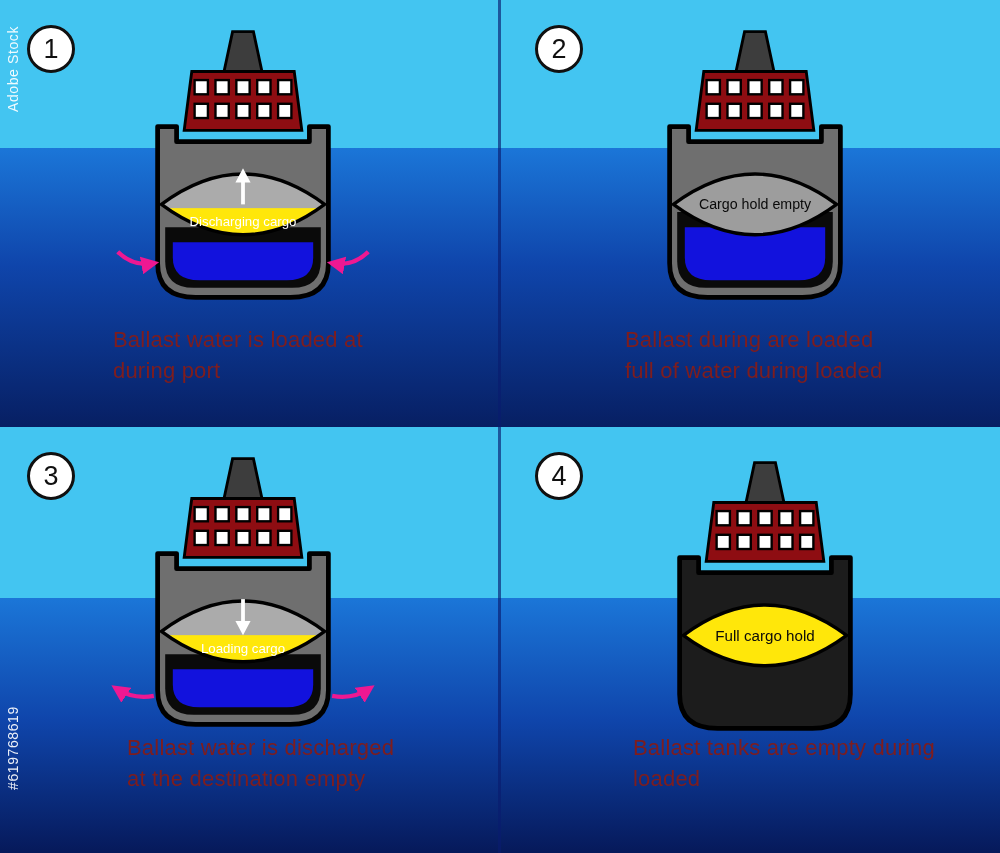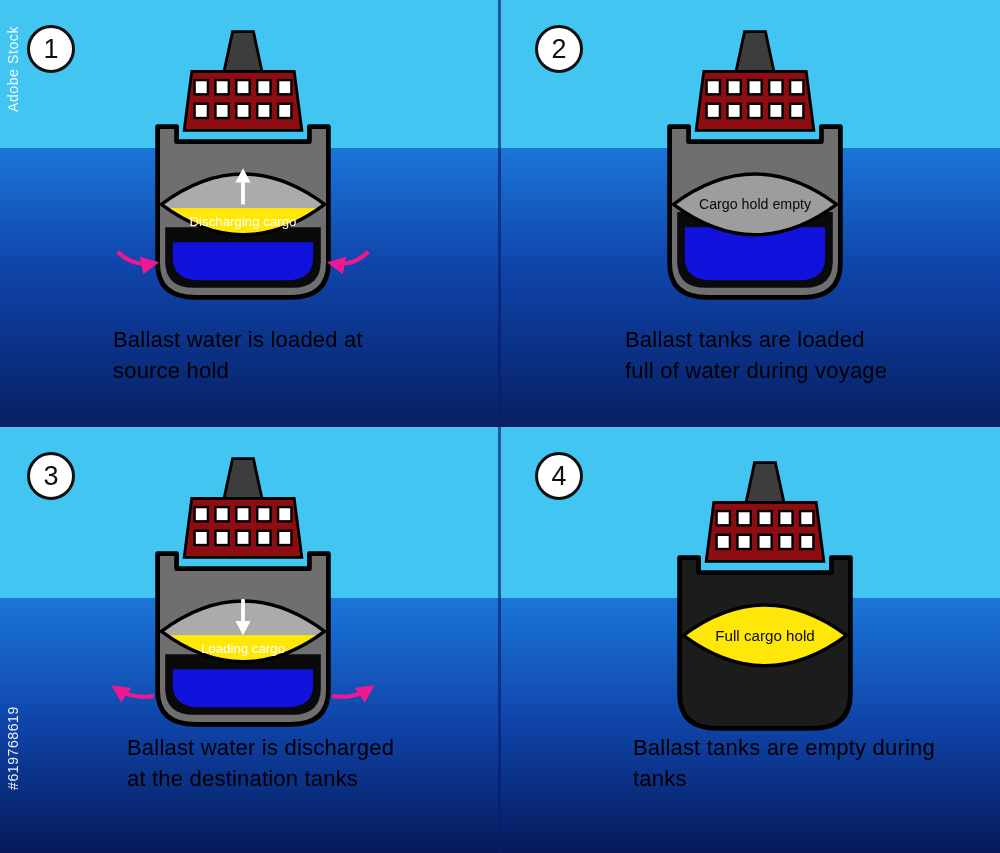--- a/index.html
+++ b/index.html
@@ -22,21 +22,21 @@
   .bottom-row .sky { height:171px; }
   .bottom-row .water { top:171px; background:linear-gradient(180deg,#1b76d8 0%,#0f45ab 48%,#06195a 100%); }
   .badge {
     position:absolute; width:48px; height:48px; z-index:5;
     border:3px solid #101010; border-radius:50%;
     background:#ffffff; color:#101010;
     font-size:27px; display:flex; align-items:center; justify-content:center;
   }
   .p1 .badge, .p3 .badge { left:27px; top:25px; }
   .p2 .badge, .p4 .badge { left:35px; top:25px; }
-  .caption { position:absolute; color:#000000; font-size:22px; line-height:31px; letter-spacing:.2px; z-index:4; }
+  .caption { position:absolute; color:#7f1d1d; font-size:22px; line-height:31px; letter-spacing:.2px; z-index:4; }
   .p1 .caption { left:113px; top:324px; }
   .p2 .caption { left:125px; top:324px; }
   .p3 .caption { left:127px; top:305px; }
   .p4 .caption { left:117px; top:305px;margin-left:16px; }
   .ship { position:absolute; width:266px; height:296px; z-index:2; }
   .p1 .ship { left:110px; top:26px; }
   .p2 .ship { left:122px; top:26px; }
   .p3 .ship { left:110px; top:26px; }
   .p4 .ship { left:132px; top:30px; }
   .divider { position:absolute; left:498px; top:0; width:3px; height:853px; background:rgba(9,28,110,.65); z-index:3; }
@@ -93,21 +93,21 @@
       <path d="M54,188 Q140,124 226,188 Q140,252 54,188 Z" fill="none" stroke="#000" stroke-width="3.5"></path>
       <line x1="140" y1="188" x2="140" y2="162" stroke="#fff" stroke-width="4"></line>
       <polygon points="140,150 132,165 148,165" fill="#fff"></polygon>
       <text x="140" y="211" font-size="14" fill="#ffffff" text-anchor="middle">Discharging cargo</text>
       <path d="M8,238 Q24,254 46,250" fill="none" stroke-width="4.5" marker-end="url(#ah1)" stroke="#ee1892"></path>
       <path d="M272,238 Q256,254 234,250" fill="none" stroke-width="4.5" marker-end="url(#ah1)" stroke="#ee1892"></path>
     </svg>
 
     <div class="caption">
       <div>Ballast water is loaded at</div>
-      <div>source hold</div>
+      <div>during port</div>
     </div>
   </section>
 
   <section class="panel p2 top-row">
     <div class="sky"></div>
     <div class="water"></div>
     <div class="badge">
         <span>2</span>
       </div>
 
@@ -135,22 +135,22 @@
       <path d="M58,196 L222,196 L222,248 Q222,276 192,276 L88,276 Q58,276 58,248 Z" fill="#0a0a0a"></path>
       <path d="M66,212 L214,212 L214,244 Q214,268 186,268 L94,268 Q66,268 66,244 Z" fill="#1212dd"></path>
       <g clip-path="url(#lens2)">
         <rect x="54" y="124" width="172" height="130" fill="#9d9d9d"></rect>
       </g>
       <path d="M54,188 Q140,124 226,188 Q140,252 54,188 Z" fill="none" stroke="#000" stroke-width="3.5"></path>
       <text x="140" y="193" font-size="15" fill="#0a0a0a" text-anchor="middle">Cargo hold empty</text>
     </svg>
 
     <div class="caption">
-      <div>Ballast tanks are loaded</div>
-      <div>full of water during voyage</div>
+      <div>Ballast during are loaded</div>
+      <div>full of water during loaded</div>
     </div>
   </section>
 
   <section class="panel p3 bottom-row">
     <div class="sky"></div>
     <div class="water"></div>
     <div class="badge">
         <span>3</span>
       </div>
 
@@ -187,21 +187,21 @@
       <path d="M54,188 Q140,124 226,188 Q140,252 54,188 Z" fill="none" stroke="#000" stroke-width="3.5"></path>
       <line x1="140" y1="154" x2="140" y2="180" stroke="#fff" stroke-width="4"></line>
       <polygon points="140,192 132,177 148,177" fill="#fff"></polygon>
       <text x="140" y="211" font-size="14" fill="#ffffff" text-anchor="middle">Loading cargo</text>
       <path d="M46,256 Q24,260 6,248" fill="none" stroke-width="4.5" marker-end="url(#ah3)" stroke="#ee1892"></path>
       <path d="M234,256 Q256,260 274,248" fill="none" stroke-width="4.5" marker-end="url(#ah3)" stroke="#ee1892"></path>
     </svg>
 
     <div class="caption">
       <div>Ballast water is discharged</div>
-      <div>at the destination tanks</div>
+      <div>at the destination empty</div>
     </div>
   </section>
 
   <section class="panel p4 bottom-row">
     <div class="sky"></div>
     <div class="water"></div>
     <div class="badge">
         <span>4</span>
       </div>
 
@@ -228,21 +228,21 @@
       <path d="M50,106 L50,250 Q50,286 90,286 L190,286 Q230,286 230,250 L230,106 L210,106 L210,122 L70,122 L70,106 Z" fill="#1c1c1c" stroke="#000" stroke-width="5" stroke-linejoin="round"></path>
       <g clip-path="url(#lens4)">
         <rect x="54" y="124" width="172" height="130" fill="#ffe70a"></rect>
       </g>
       <path d="M54,188 Q140,124 226,188 Q140,252 54,188 Z" fill="none" stroke="#000" stroke-width="3.5"></path>
       <text x="140" y="194" font-size="16" fill="#0a0a0a" text-anchor="middle">Full cargo hold</text>
     </svg>
 
     <div class="caption">
       <div>Ballast tanks are empty during</div>
-      <div>tanks</div>
+      <div>loaded</div>
     </div>
   </section>
 
   <div class="divider"></div>
 
   <span class="wm wm-brand">Adobe Stock</span>
   <span class="wm wm-id">#619768619</span>
 
 </div>
 

